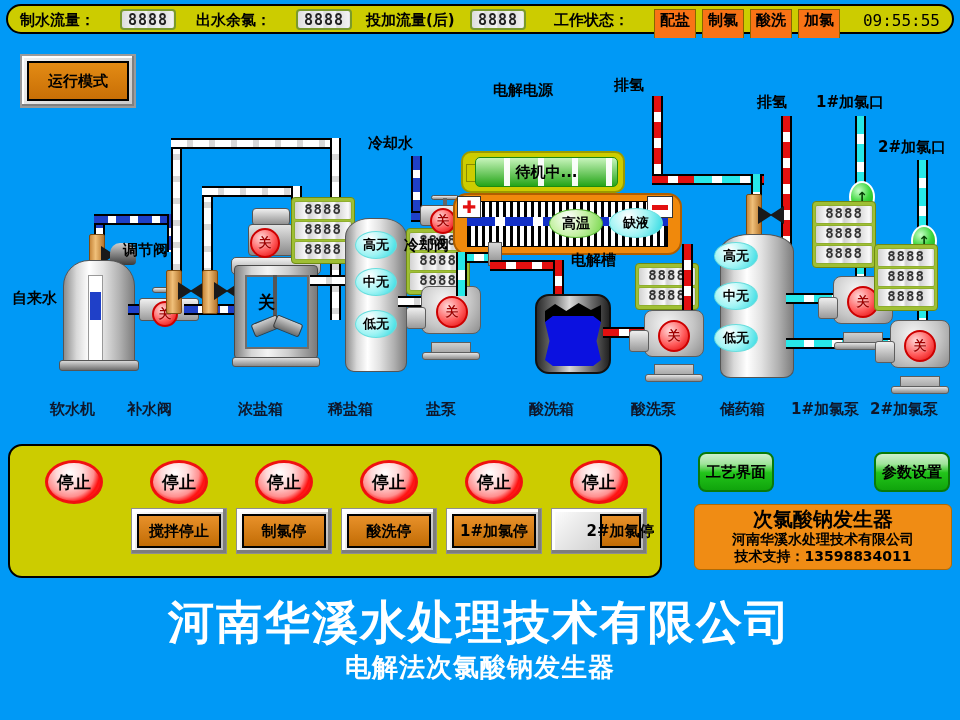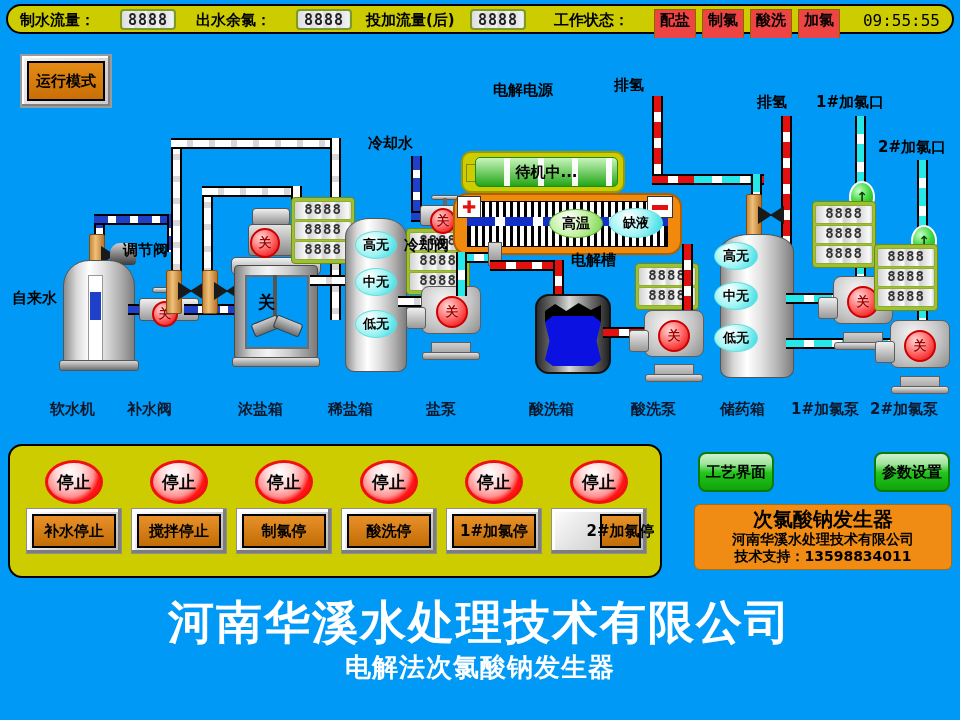--- a/index.html
+++ b/index.html
@@ -30,35 +30,35 @@
     font-size:15px;font-weight:bold;color:#222;
     text-align:center;line-height:18px;letter-spacing:1px;
     background-image:linear-gradient(90deg,
        #dcdcdc 0,#f2f2f2 22%,#dcdcdc 25%,
        #dcdcdc 25%,#f2f2f2 47%,#dcdcdc 50%,
        #dcdcdc 50%,#f2f2f2 72%,#dcdcdc 75%,
        #dcdcdc 75%,#f2f2f2 97%,#dcdcdc 100%);
   }
   .state-chip{
     position:absolute;top:3px;height:30px;
-    background:#ef4444;border:1px solid #886600;
+    background:#f97316;border:1px solid #886600;
     box-sizing:border-box;font-size:15px;font-weight:bold;color:#000;
     text-align:center;line-height:20px;padding:0 2px;white-space:nowrap;
   }
   #clock{
     position:absolute;top:5px;right:12px;font-size:16px;color:#000;
     font-family:"DejaVu Sans Mono","Liberation Mono",monospace;font-weight:normal;
   }
 
   
   #diagram{left:6px;top:38px;width:948px;height:398px;background:#0099F6;}
 
   
   #runmode{
-    left:14px;top:16px;width:92px;height:54px;
+    left:14px;top:16px;width:116px;height:54px;
     background:linear-gradient(135deg,#f2f2f2,#c9c9c9);
     border:2px solid #9a9a9a;box-sizing:border-box;
     box-shadow: inset -2px -2px 0 #808080, inset 2px 2px 0 #ffffff;
     padding:5px;
     font-family:Liberation Serif, serif;
   }
   #runmode .inner{
     width:100%;height:100%;box-sizing:border-box;
     background:linear-gradient(180deg,#E38B14,#C96F06);
     border:2px solid #000;
@@ -522,23 +522,20 @@
   </div>
 
   <div class="abs" id="ctrlpanel">
     <div class="lamp" style="left:35px;top:14px;">停止</div>
     <div class="lamp" style="left:140px;top:14px;">停止</div>
     <div class="lamp" style="left:245px;top:14px;">停止</div>
     <div class="lamp" style="left:350px;top:14px;">停止</div>
     <div class="lamp" style="left:455px;top:14px;">停止</div>
     <div class="lamp" style="left:560px;top:14px;">停止</div>
 
-    <div class="pbtn" style="left:16px;top:62px;">
-        <div class="face">补水停止</div>
-      </div>
     <div class="pbtn" style="left:121px;top:62px;">
         <div class="face">搅拌停止</div>
       </div>
     <div class="pbtn" style="left:226px;top:62px;">
         <div class="face">制氯停</div>
       </div>
     <div class="pbtn" style="left:331px;top:62px;">
         <div class="face">酸洗停</div>
       </div>
     <div class="pbtn" style="left:436px;top:62px;">

